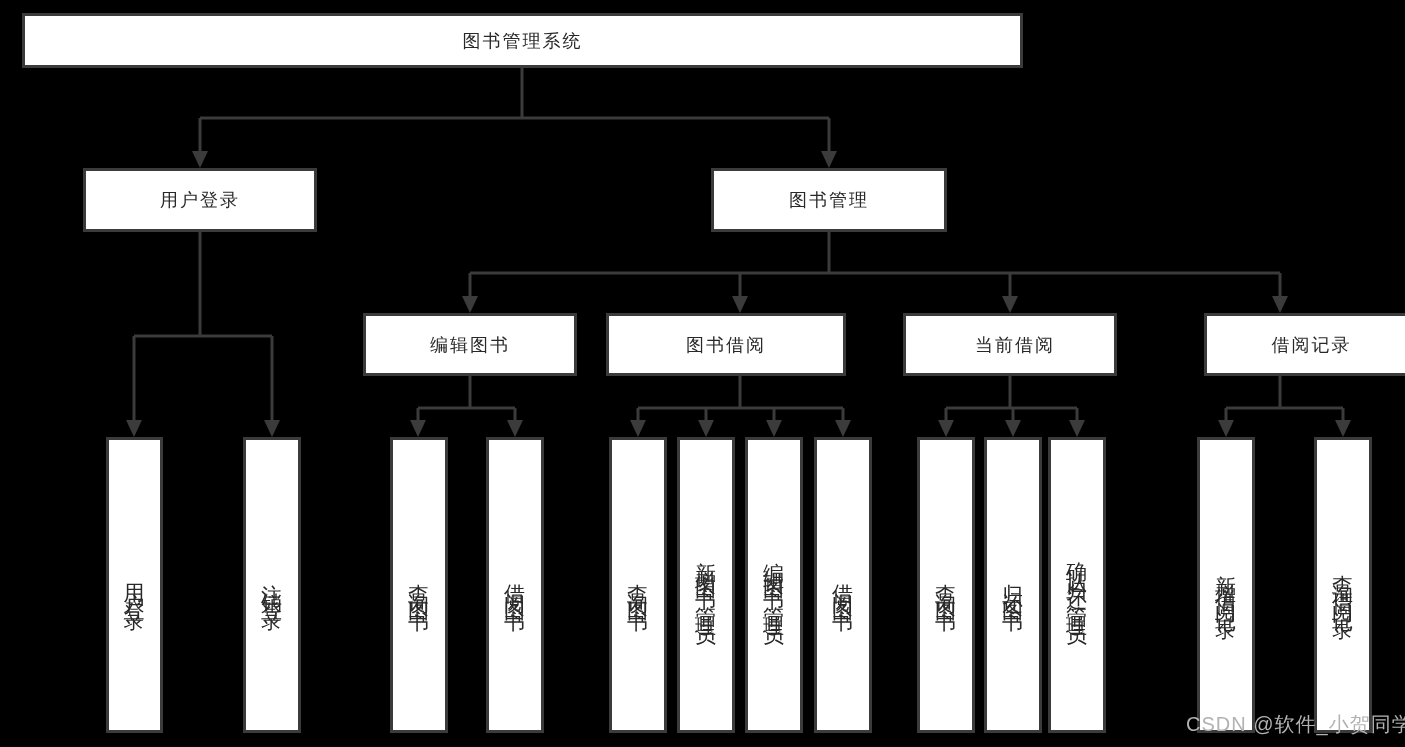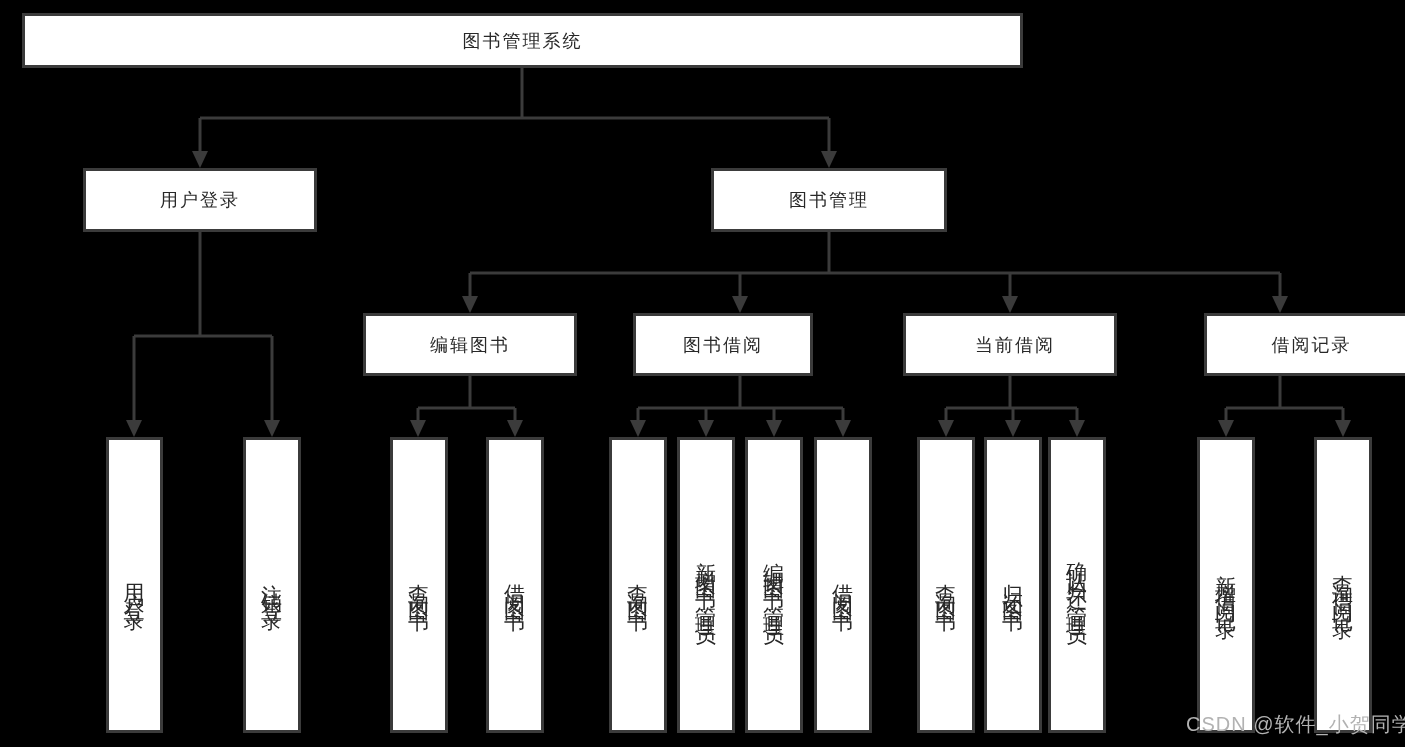--- a/index.html
+++ b/index.html
@@ -17,21 +17,21 @@
     writing-mode:vertical-rl;text-orientation:mixed;
     font-size:21px;letter-spacing:9px;line-height:1;white-space:nowrap;
   }
   
   #n-root{left:22px;top:13px;width:1001px;height:55px;}
   
   #n-user{left:83px;top:168px;width:234px;height:64px;}
   #n-mgmt{left:711px;top:168px;width:236px;height:64px;}
   
   #n-rec{left:363px;top:313px;width:214px;height:63px;}
-  #n-borrow{left:633px;top:313px;width:180px;height:63px;}
+  #n-borrow{left:606px;top:313px;width:240px;height:63px;}
   #n-current{left:903px;top:313px;width:214px;height:63px;padding-left:10px;}
   #n-records{left:1172px;top:313px;width:215px;height:63px;margin-left:32px;}
   
   .leaf{top:437px;width:58px;height:296px;}
   #l1{left:106px;width:57px;}
   #l2{left:243px;}
   #l3{left:390px;}
   #l4{left:486px;}
   #l5{left:609px;}
   #l6{left:677px;}

